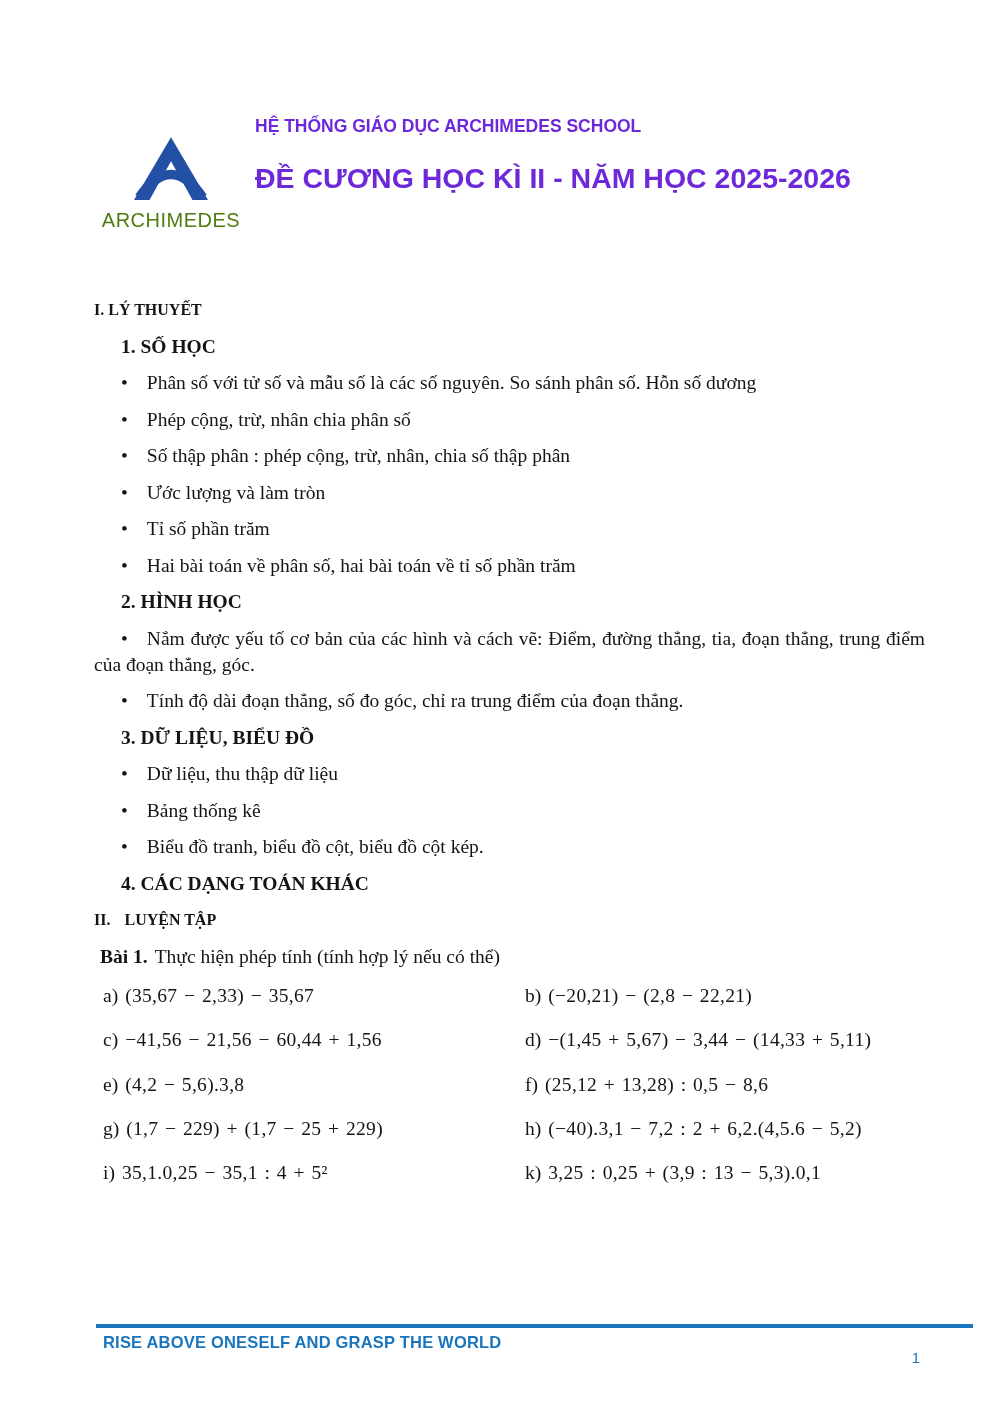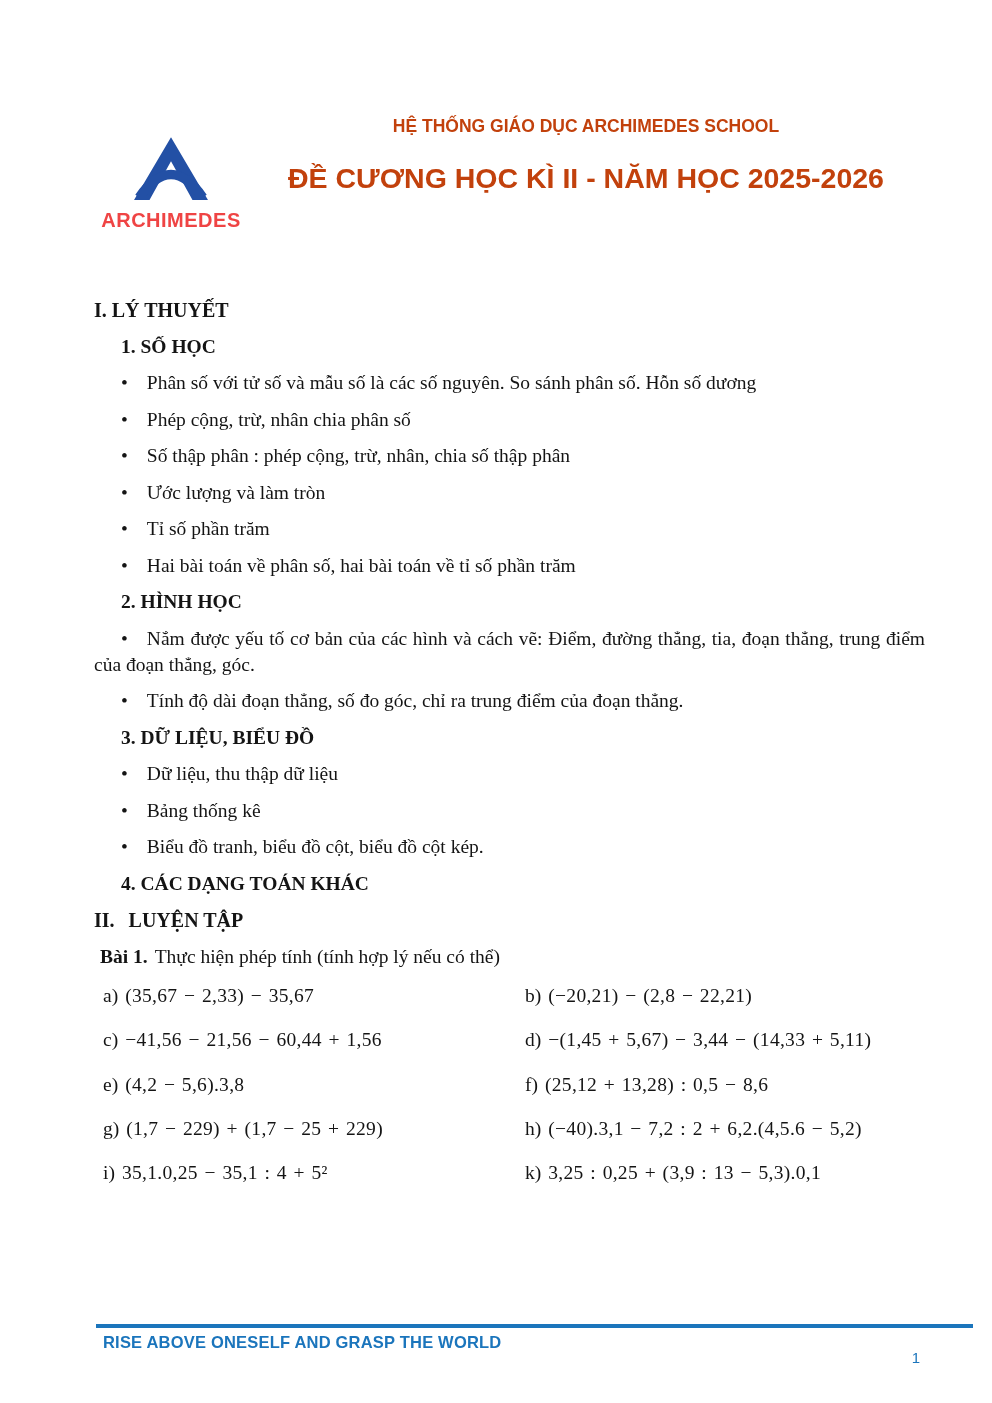--- a/index.html
+++ b/index.html
@@ -9,36 +9,36 @@
     font-family:"Liberation Serif", serif; color:#141414;
   }
 
   
   .logo {
     position:absolute; left:98px; top:134px; width:146px;
     text-align:center; font-family:"Liberation Sans", sans-serif;
   }
   .logo svg { display:block; margin:0 auto; }
   .logo-wordmark {
-    font-size:20px; font-weight:bold; letter-spacing:0.5px;
-    color:#ef4444; margin-top:5px; white-space:nowrap;
+    font-size:20px; font-weight:normal; letter-spacing:0.5px;
+    color:#4d7c0f; margin-top:5px; white-space:nowrap;
   }
   .head-text {
     position:absolute; left:255px; right:75px; top:115px;
-    text-align:center; font-family:"Liberation Sans", sans-serif;
-    color:#c2410c;
+    text-align:left; font-family:"Liberation Sans", sans-serif;
+    color:#6d28d9;
   }
   .school-line { font-size:17.5px; font-weight:bold; line-height:22px; }
   .doc-title  { font-size:28.5px; font-weight:bold; line-height:36px; margin-top:23px; white-space:nowrap; }
   .doc-subtitle { font-size:20px; font-weight:bold; line-height:26px; margin-top:23px; }
 
   
   main { position:absolute; left:94px; right:67px; top:297px; font-size:19.5px; }
   .ln { line-height:26px; margin-bottom:10.5px; }
-  .h1 { font-weight:bold; font-size:20px; }
+  .h1 { font-weight:bold; font-size:16px; }
   .h2 { font-weight:bold; font-size:19.5px; margin-left:27px; }
   .mt8 { margin-top:8px; }
   .bullet { text-align:justify; }
   .bullet::before { content:"\2022"; padding-left:27px; padding-right:19px; }
   .hnum { margin-right:14px; }
   .ex-intro { margin-left:6px; }
   .ex-label { font-weight:bold; margin-right:7px; }
 
   .problems { display:grid; grid-template-columns:422px 1fr; margin-top:-6px; }
   .prob { height:44.3px; display:flex; align-items:center; padding-left:9px; }

